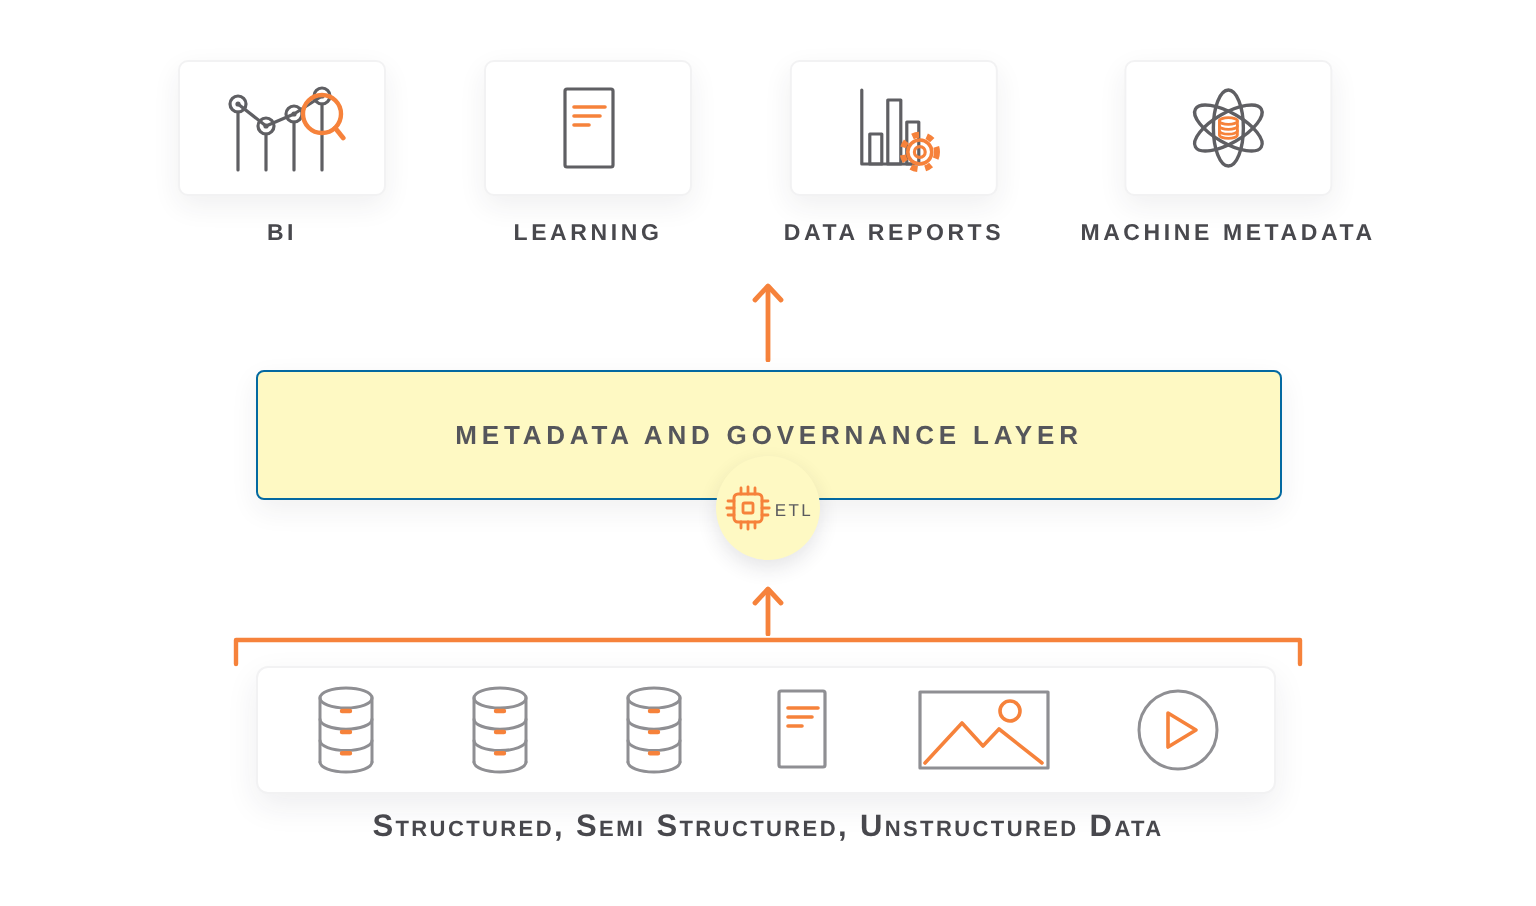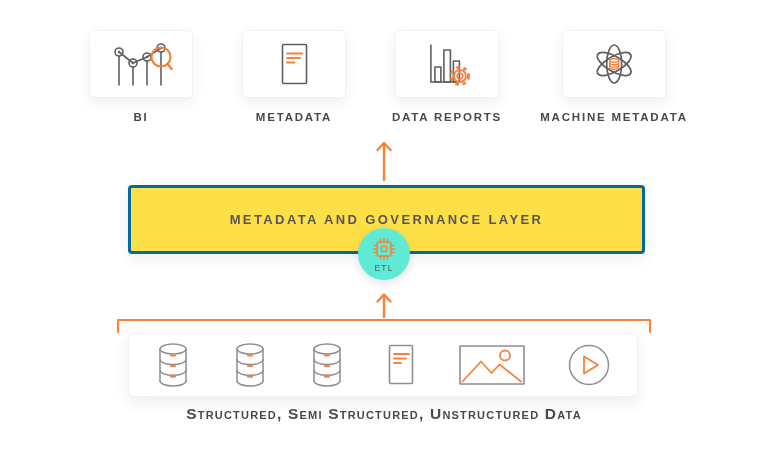--- a/index.html
+++ b/index.html
@@ -6,28 +6,28 @@
   body{font-family:"Liberation Sans", sans-serif;}
   #canvas{position:relative;width:768px;height:453px;background:#fff;overflow:hidden;}
 
   
   .top-item{position:absolute;top:30px;transform:translateX(-50%);display:flex;flex-direction:column;align-items:center;}
   .card{width:102px;height:66px;background:#fff;border:1px solid #f2f2f3;border-radius:5px;
         box-shadow:0 5px 14px rgba(40,40,60,.07);display:flex;align-items:center;justify-content:center;}
   .top-label{margin-top:13px;font-size:11.5px;font-weight:bold;letter-spacing:1.8px;color:#48484d;white-space:nowrap;}
 
   
-  .meta-box{position:absolute;left:128px;top:185px;width:511px;height:63px;background:#fde047;
-            border:3px solid #0369a1;border-radius:4px;box-shadow:0 5px 14px rgba(40,40,60,.07);
+  .meta-box{position:absolute;left:128px;top:185px;width:511px;height:63px;background:#fef9c3;
+            border:1px solid #0369a1;border-radius:4px;box-shadow:0 5px 14px rgba(40,40,60,.07);
             display:flex;align-items:center;justify-content:center;}
   .meta-label{font-size:13px;font-weight:bold;letter-spacing:2.4px;color:#55565b;}
 
   .etl-circle{position:absolute;left:358px;top:228px;width:52px;height:52px;border-radius:50%;
-              background:#5eead4;box-shadow:0 4px 10px rgba(40,40,60,.12);
-              display:flex;flex-direction:column;align-items:center;justify-content:center;}
+              background:#fef9c3;box-shadow:0 4px 10px rgba(40,40,60,.12);
+              display:flex;align-items:center;justify-content:center;}
   .etl-label{font-size:8.5px;letter-spacing:1.2px;color:#5a5a5e;margin-top:1px;}
 
   
   .arrow1{position:absolute;left:374px;top:139px;}
   .arrow2{position:absolute;left:374px;top:291px;}
   .bracket{position:absolute;left:116px;top:318px;}
 
   
   .source-box{position:absolute;left:128px;top:333px;width:510px;height:64px;background:#fff;
               border:1px solid #f2f2f3;border-radius:6px;box-shadow:0 6px 16px rgba(40,40,60,.08);
@@ -80,21 +80,21 @@
 
   <div class="top-item" style="left:294px">
     <div class="card">
       <span>
         <svg width="36" height="46" viewBox="0 0 36 46">
           <rect class="g-stroke" x="6.5" y="3.5" width="24" height="39" rx="1" fill="#fff"></rect>
           <path class="o-stroke" d="M11,12.5 H26.5 M11,17 H24 M11,21.5 H18.5"></path>
         </svg>
       </span>
     </div>
-    <div class="top-label">METADATA</div>
+    <div class="top-label">LEARNING</div>
   </div>
 
   <div class="top-item" style="left:447px">
     <div class="card">
       <span>
         <svg width="54" height="50" viewBox="0 0 54 50">
           <path class="g-stroke" d="M11,6 V43 H36"></path>
           <rect class="g-stroke" x="15" y="28" width="6" height="15" fill="#fff"></rect>
           <rect class="g-stroke" x="24" y="11" width="6.5" height="32" fill="#fff"></rect>
           <rect class="g-stroke" x="33.5" y="22" width="6" height="21" fill="#fff"></rect>

